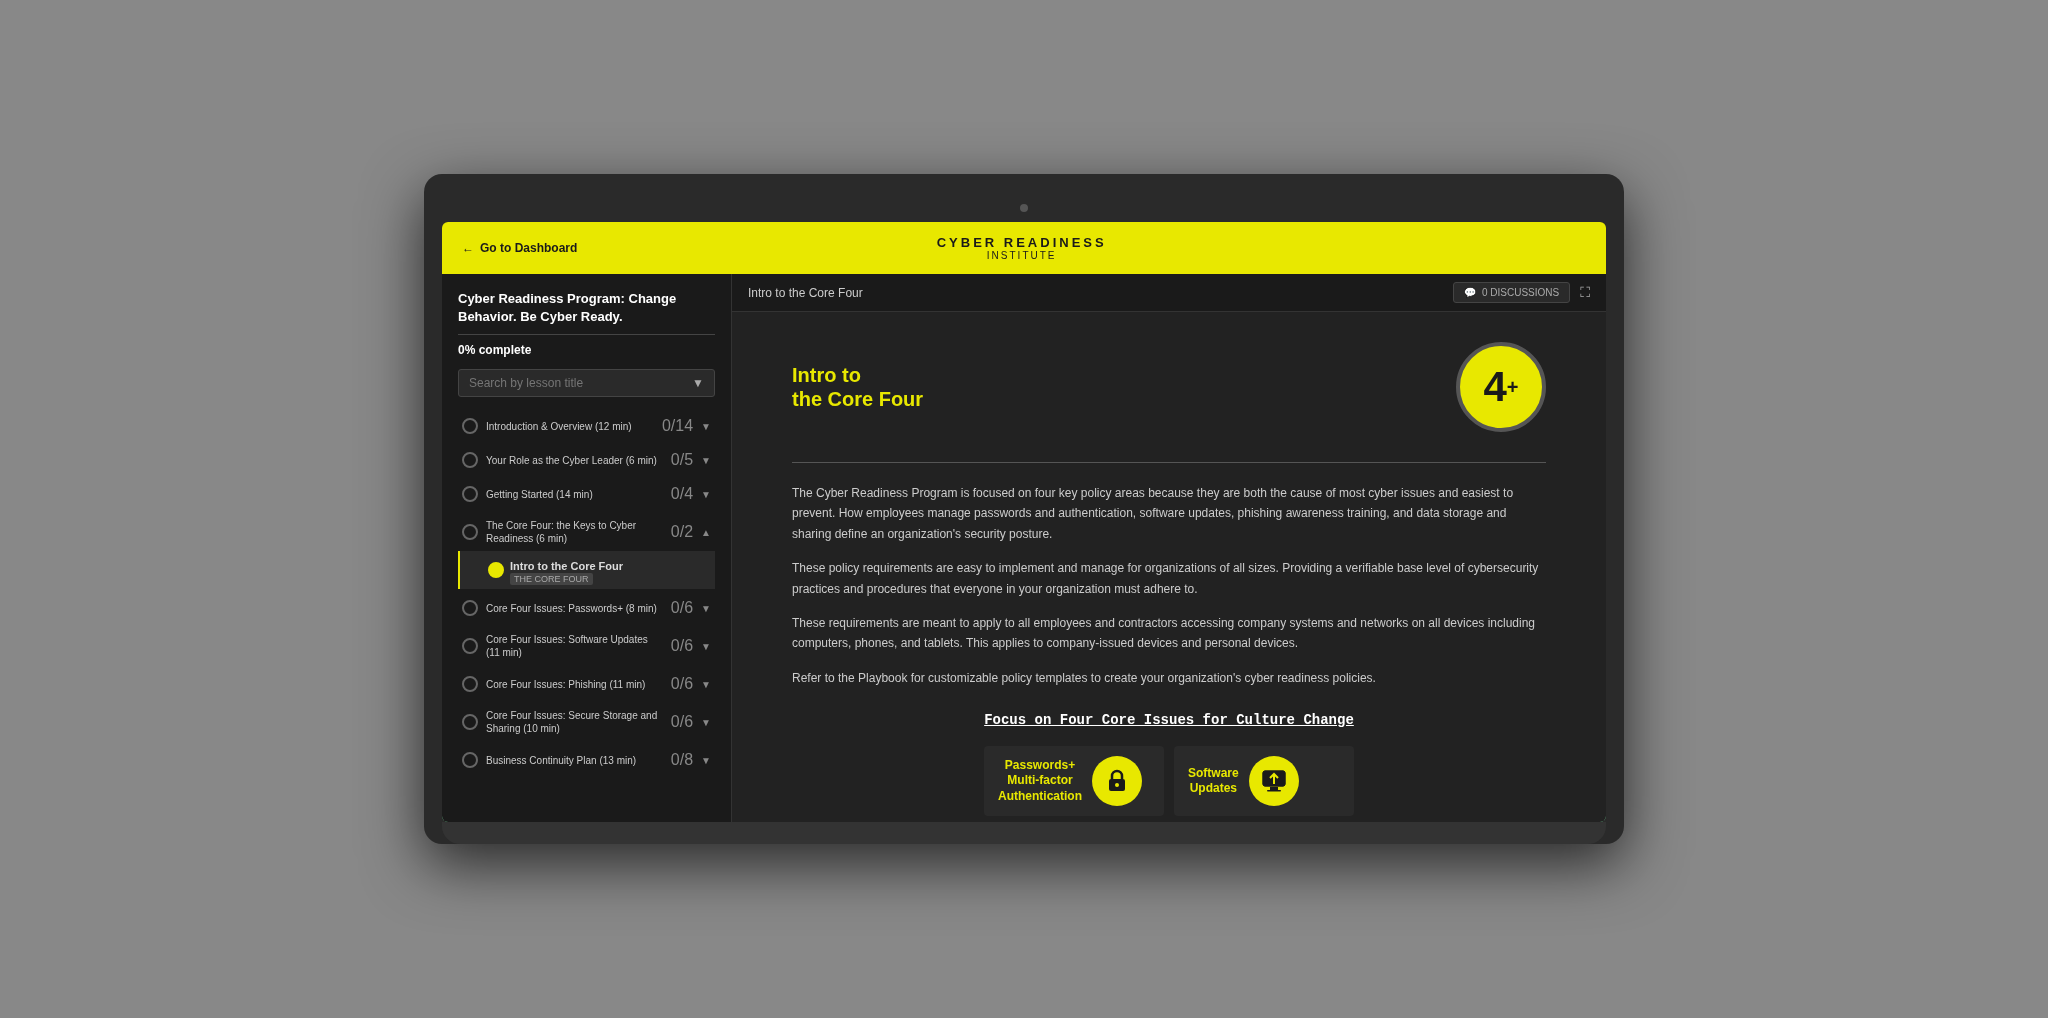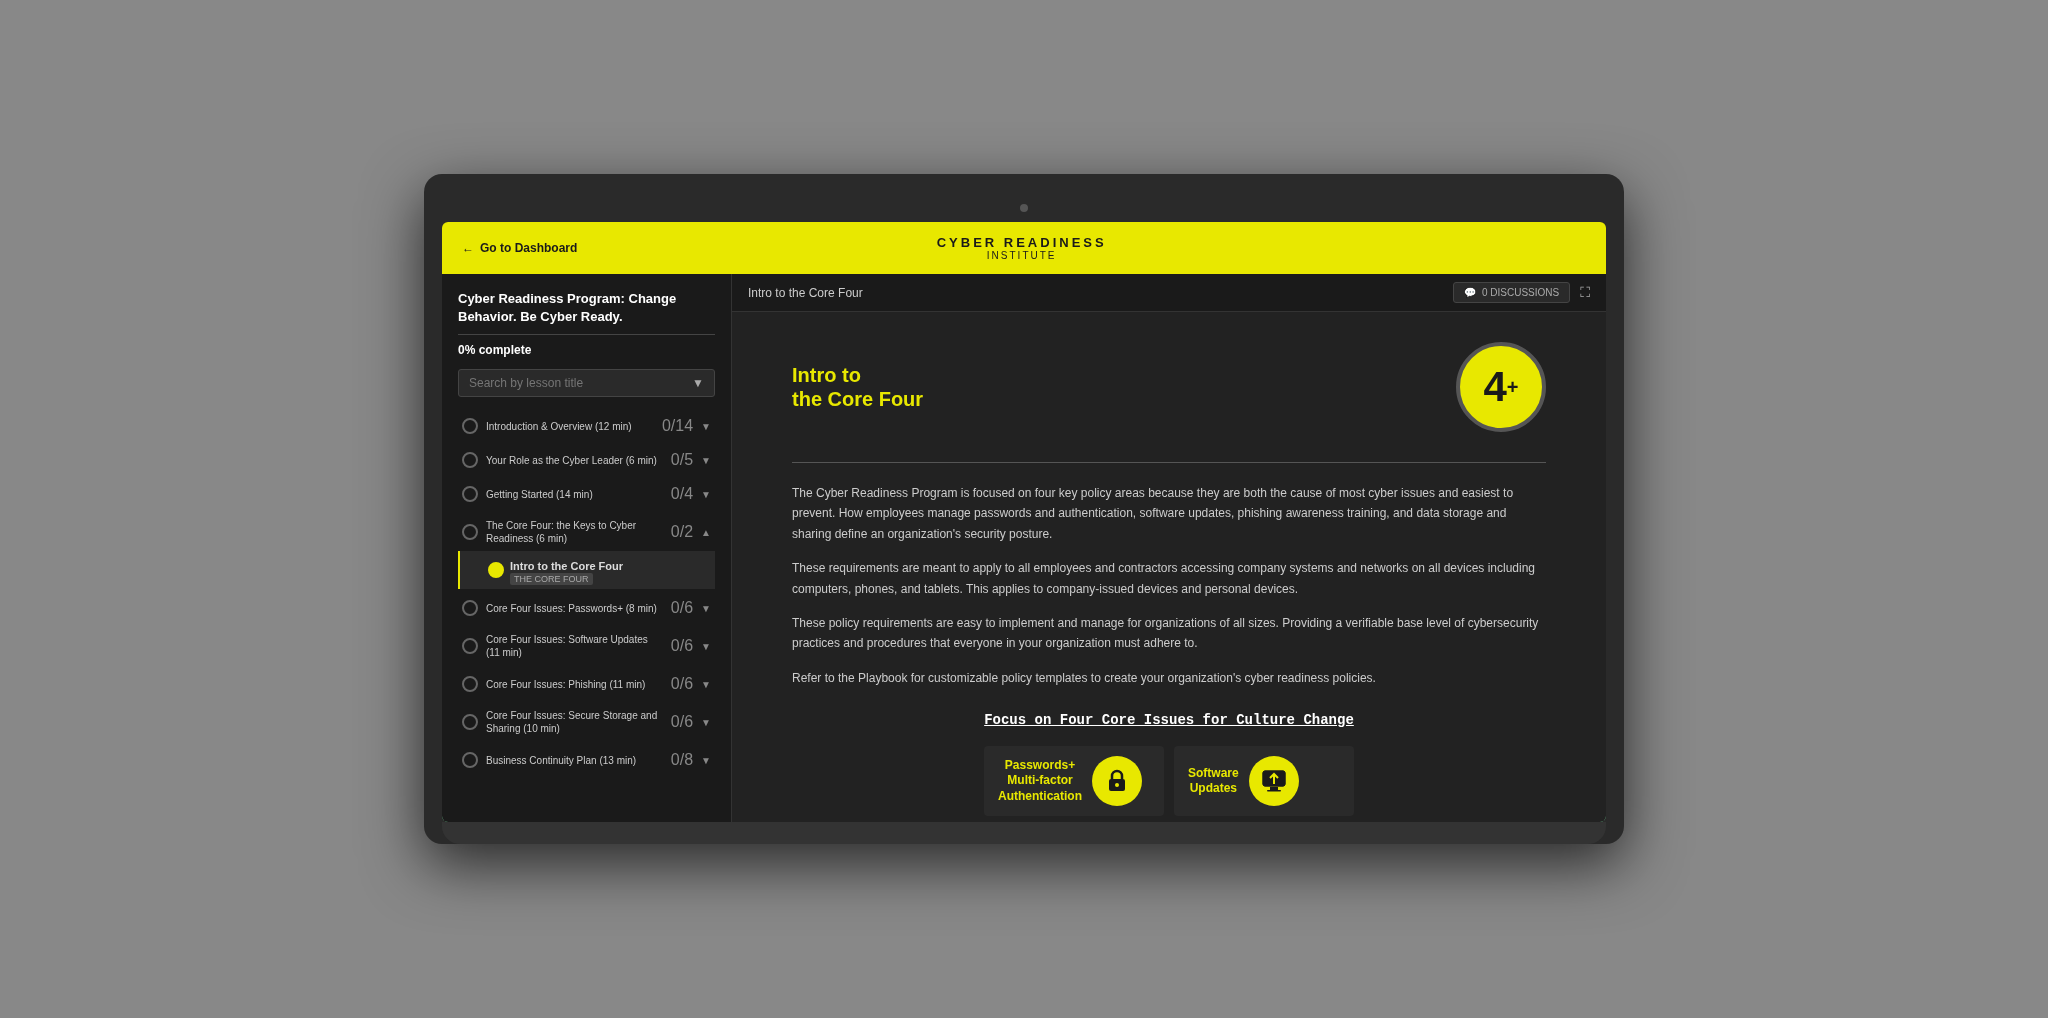--- a/index.html
+++ b/index.html
@@ -514,22 +514,22 @@
               <div>the Core Four</div>
             </div>
             <div class="hero-badge">
               <span>4</span>
               <span class="hero-badge-plus">+</span>
             </div>
           </div>
           <hr class="hero-divider">
 
           <p class="body-text">The Cyber Readiness Program is focused on four key policy areas because they are both the cause of most cyber issues and easiest to prevent. How employees manage passwords and authentication, software updates, phishing awareness training, and data storage and sharing define an organization's security posture.</p>
+          <p class="body-text">These policy requirements are easy to implement and manage for organizations of all sizes. Providing a verifiable base level of cybersecurity practices and procedures that everyone in your organization must adhere to.</p>
           <p class="body-text">These requirements are meant to apply to all employees and contractors accessing company systems and networks on all devices including computers, phones, and tablets. This applies to company-issued devices and personal devices.</p>
-          <p class="body-text">These policy requirements are easy to implement and manage for organizations of all sizes. Providing a verifiable base level of cybersecurity practices and procedures that everyone in your organization must adhere to.</p>
           <p class="body-text">Refer to the Playbook for customizable policy templates to create your organization's cyber readiness policies.</p>
 
           <div class="focus-section">
             <div class="focus-title">Focus on Four Core Issues for Culture Change</div>
             <div class="focus-cards">
               <div class="focus-card">
                 <div class="focus-card-title">Passwords+<br>Multi-factor<br>Authentication</div>
                 <div class="focus-card-icon">
                   <svg width="28" height="28" viewBox="0 0 28 28">
                     <rect x="6" y="12" width="16" height="12" rx="2" fill="#1a1a1a"></rect>

